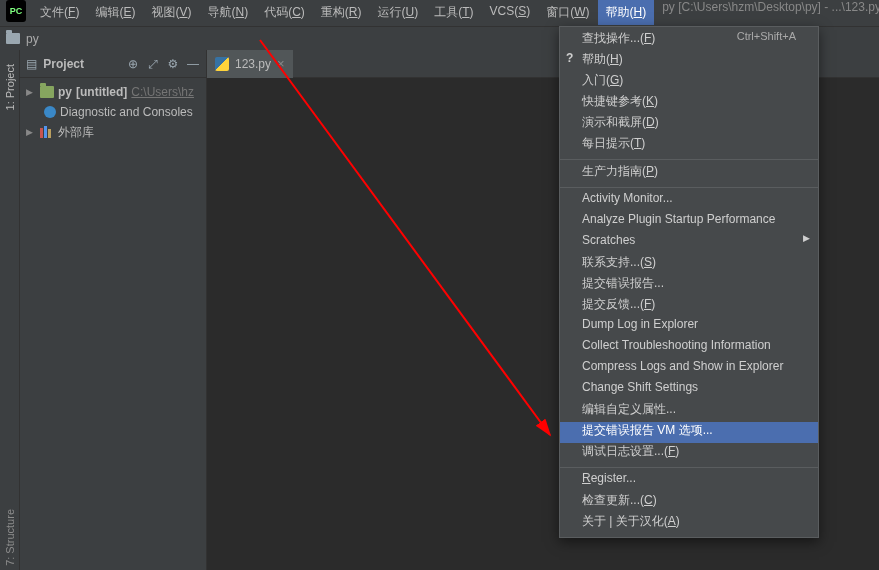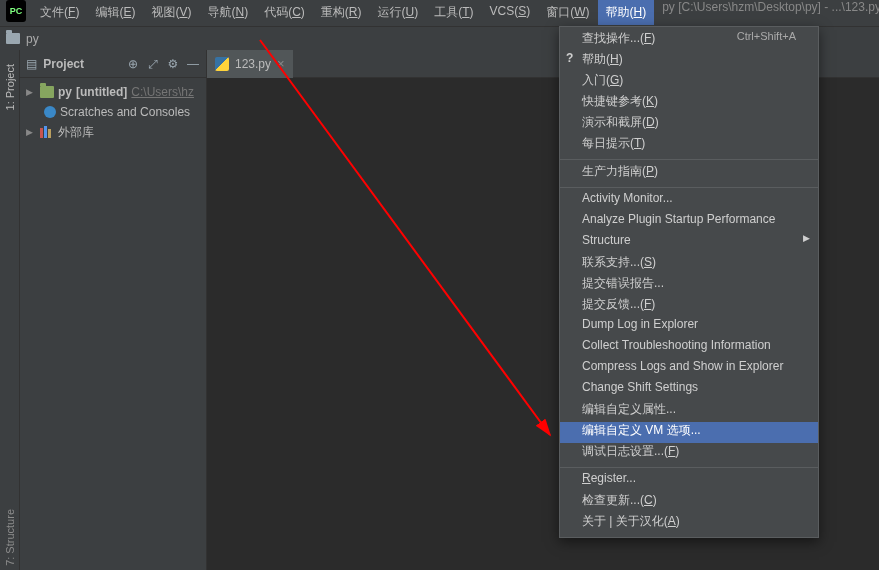--- a/index.html
+++ b/index.html
@@ -106,21 +106,21 @@
     <div class="tree">
       <div class="tree-row">
         <span class="arrow">▶</span>
         <span class="ticon folder"></span>
         <span class="tlabel bold">py</span>
         <span class="tlabel bold" style="margin-left:4px">[untitled]</span>
         <span class="tpath">C:\Users\hz</span>
       </div>
       <div class="tree-row" style="padding-left:20px">
         <span class="ticon scratch"></span>
-        <span class="tlabel">Scratches and Consoles</span>
+        <span class="tlabel">Diagnostic and Consoles</span>
       </div>
       <div class="tree-row">
         <span class="arrow">▶</span>
         <span class="ticon lib"><svg viewBox="0 0 14 12">
               <rect x="0" y="2" width="3" height="10" fill="#c75450"></rect>
               <rect x="4" y="0" width="3" height="12" fill="#5394ec"></rect>
               <rect x="8" y="3" width="3" height="9" fill="#b99e5f"></rect>
             </svg></span>
         <span class="tlabel">外部库</span>
       </div>
@@ -165,21 +165,21 @@
       <span>生产力指南(<u>P</u>)</span>
     </div>
     <div class="dd-sep"></div>
     <div class="dd-item">
       <span>Activity Monitor...</span>
     </div>
     <div class="dd-item">
       <span>Analyze Plugin Startup Performance</span>
     </div>
     <div class="dd-item">
-      <span>Structure</span>
+      <span>Scratches</span>
       <span class="sub">▶</span>
     </div>
     <div class="dd-item">
       <span>联系支持...(<u>S</u>)</span>
     </div>
     <div class="dd-item">
       <span>提交错误报告...</span>
     </div>
     <div class="dd-item">
       <span>提交反馈...(<u>F</u>)</span>
@@ -193,21 +193,21 @@
     <div class="dd-item">
       <span>Compress Logs and Show in Explorer</span>
     </div>
     <div class="dd-item">
       <span>Change Shift Settings</span>
     </div>
     <div class="dd-item">
       <span>编辑自定义属性...</span>
     </div>
     <div class="dd-item highlight">
-      <span>编辑自定义 VM 选项...</span>
+      <span>提交错误报告 VM 选项...</span>
     </div>
     <div class="dd-item">
       <span>调试日志设置...(<u>F</u>)</span>
     </div>
     <div class="dd-sep"></div>
     <div class="dd-item">
       <span><u>R</u>egister...</span>
     </div>
     <div class="dd-item">
       <span>检查更新...(<u>C</u>)</span>

